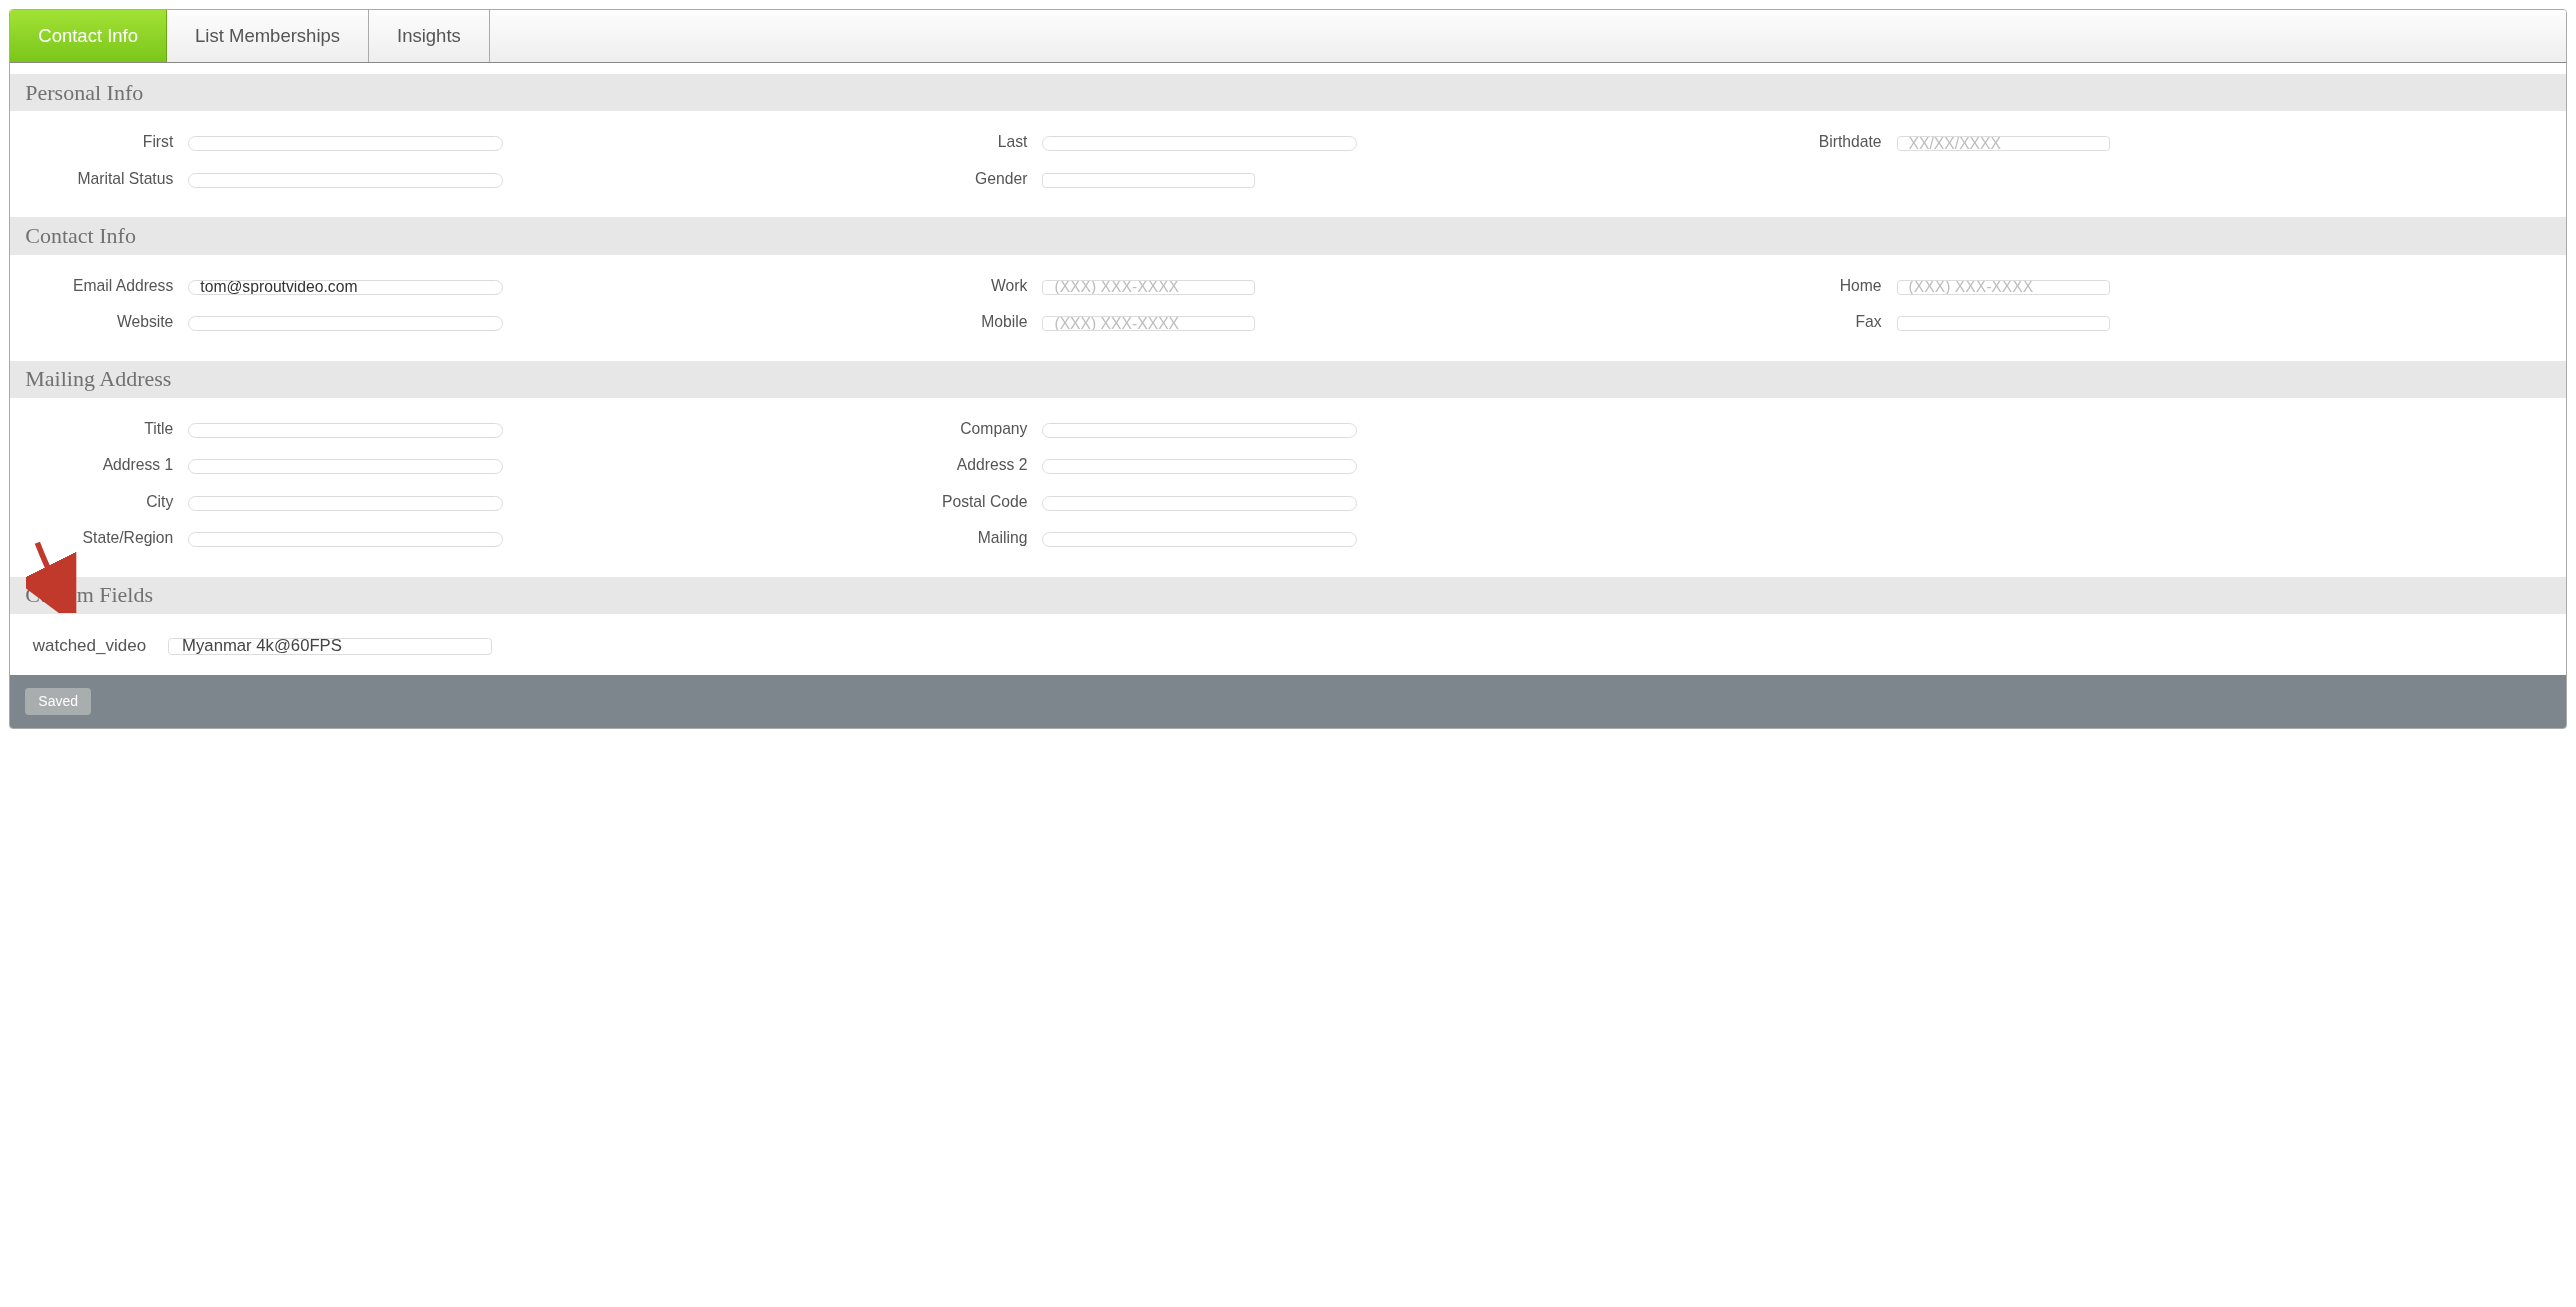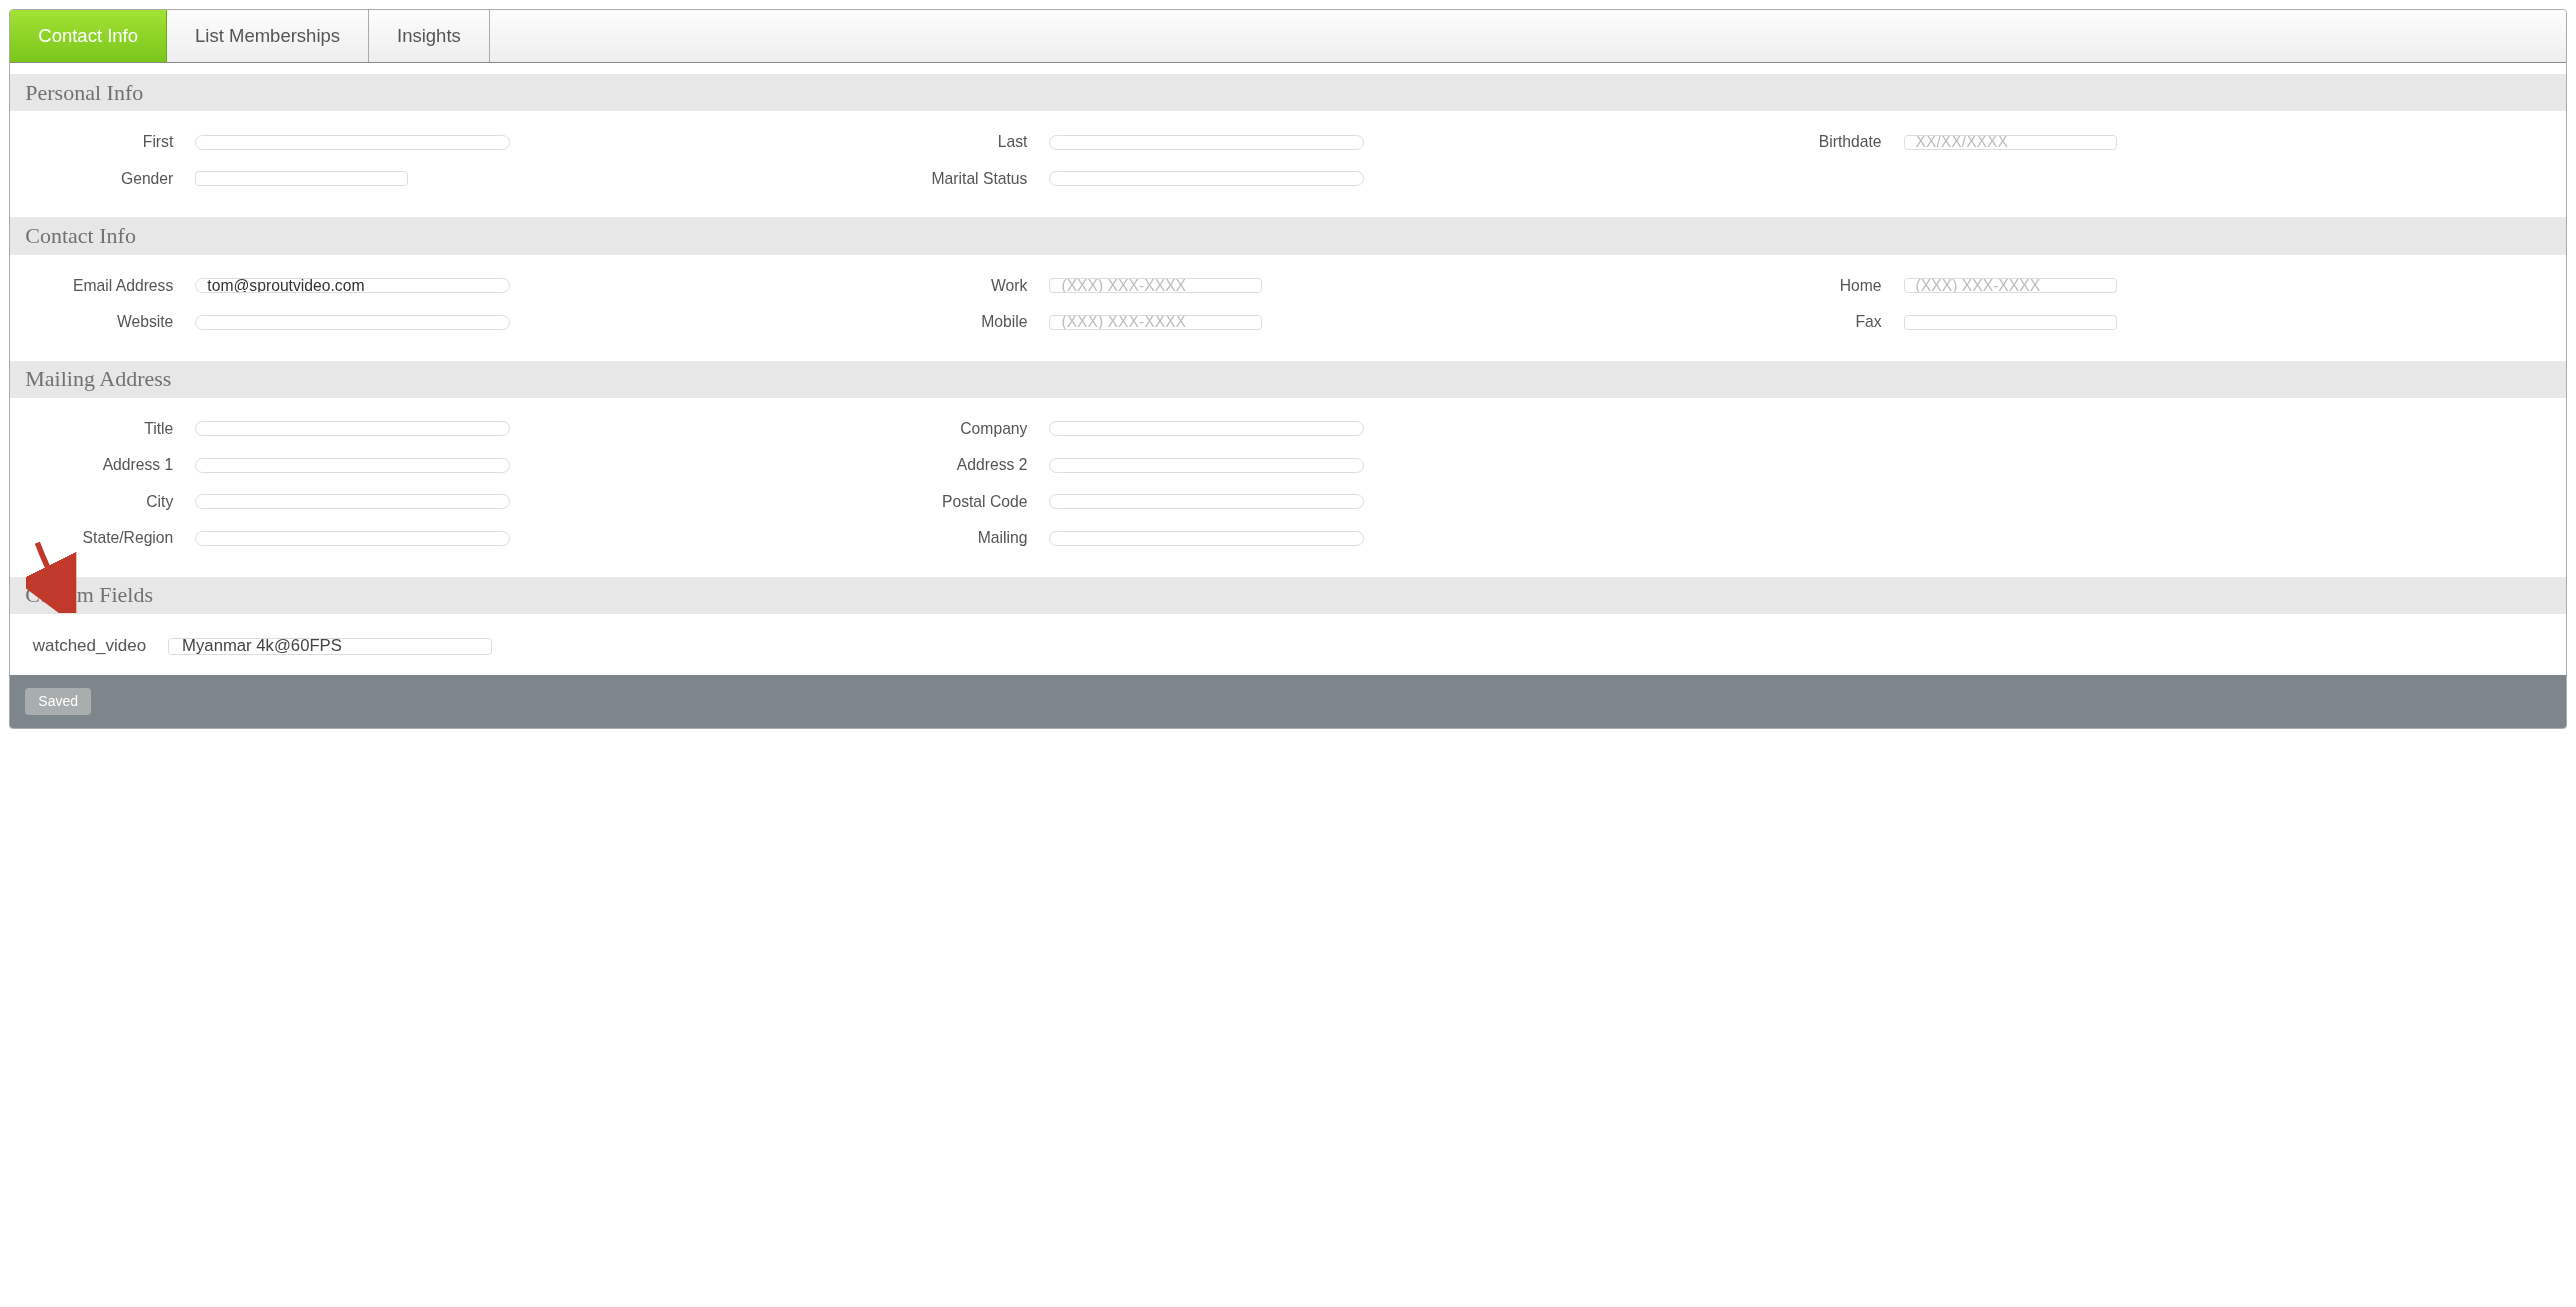--- a/index.html
+++ b/index.html
@@ -52,22 +52,22 @@
   display: grid;
   grid-template-columns: 1fr 1fr 1fr;
   column-gap: 37px;
   row-gap: 18.5px;
 }
 .form-grid.two-col {
   grid-template-columns: 1fr 1fr 1fr;
 }
 .field {
   display: flex;
-  align-items: center;
-  gap: 22px;
+  align-items: flex-end;
+  gap: 15px;
 }
 .field label {
   min-width: 148px;
   text-align: right;
   color: #555;
   font-size: 15.7px;
 }
 .field input {
   flex: 1;
   height: 15px;
@@ -129,26 +129,26 @@
       </div>
       <div class="field med">
         <label>Last</label>
         <input type="text" value="" style="">
       </div>
       <div class="field short">
         <label>Birthdate</label>
         <input type="text" placeholder="XX/XX/XXXX" style="">
       </div>
 
+      <div class="field med">
+        <label>Marital Status</label>
+        <input type="text" value="" style="">
+      </div>
       <div class="field short">
         <label>Gender</label>
-        <input type="text" value="" style="">
-      </div>
-      <div class="field med">
-        <label>Marital Status</label>
         <input type="text" value="" style="">
       </div>
       <div class="spacer-col"></div>
     </div>
   </div>
 
   <div class="section-header">Contact Info</div>
   <div class="section-body">
     <div class="form-grid">
       <div class="field med">

